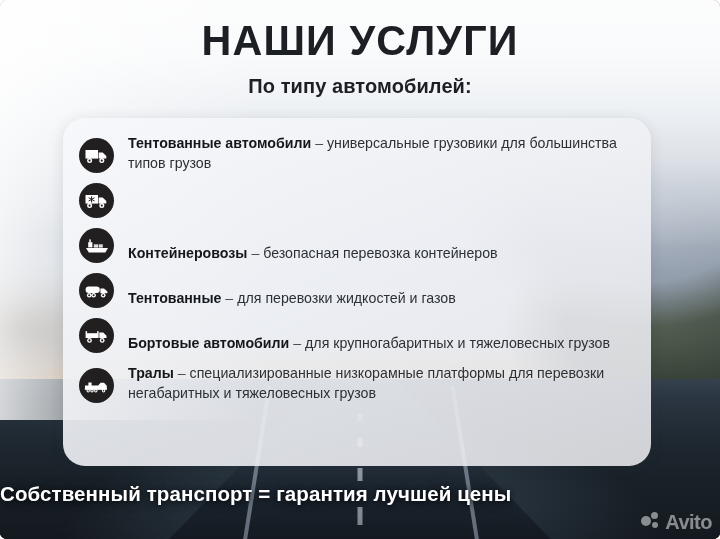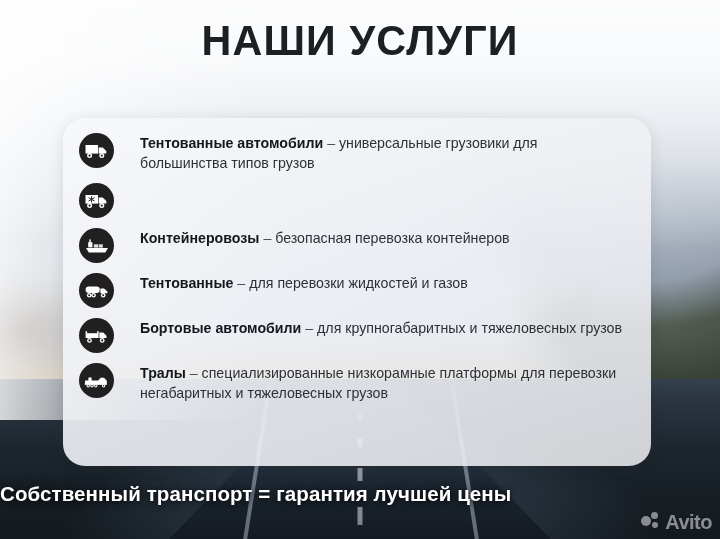--- a/index.html
+++ b/index.html
@@ -8,20 +8,21 @@
     width:720px; height:539px;
     font-family:"Liberation Sans", sans-serif;
     overflow:hidden;
   }
 
   #poster {
     position:relative;
     width:720px; height:539px;
     overflow:hidden;
     background:#c2410c;
+    border-radius:7px;
   }
 
   
   .bg-photo {
     position:absolute; inset:0;
     background:
       
       linear-gradient(to bottom, #c8d2dd 0%, #c0cbd8 18%, #b6c0cc 30%, rgba(182,192,204,0) 46%),
       
       radial-gradient(ellipse 240px 150px at 640px 215px, #8d9aac 0%, #7d8a9c 45%, rgba(125,138,156,0) 75%),
@@ -109,21 +110,21 @@
   .card {
     position:absolute;
     left:63px; top:118px;
     width:588px; height:348px;
     border-radius:22px;
     background:linear-gradient(145deg, rgba(247,248,251,.93) 0%, rgba(240,242,246,.90) 45%, rgba(233,234,238,.88) 100%);
     box-shadow:0 2px 14px rgba(40,48,60,.12);
     padding:14px 24px 10px 16px;
   }
 
-  .item { display:flex; align-items:flex-start; margin-bottom:9px;gap:12px; }
+  .item { display:flex; align-items:flex-end; margin-bottom:9px; }
   .item:last-child { margin-bottom:4px; }
 
   .icon-circle {
     flex:0 0 auto;
     width:35px; height:35px;
     border-radius:50%;
     background:#221f20;
     display:flex; align-items:center; justify-content:center;
     margin-right:14px;
     margin-top:1px;
@@ -182,20 +183,21 @@
     <div class="road-dash d3"></div>
     <div class="road-dash d4"></div>
     <div class="road-haze"></div>
   </div>
 
   <div class="veil"></div>
   <div class="veil-left"></div>
 
   <div class="header">
     <div class="title">НАШИ УСЛУГИ</div>
+    <div class="subtitle">По типу автомобилей:</div>
   </div>
 
   <div class="card">
 
     <div class="item">
       <span class="icon-circle">
         <svg width="23" height="16" viewBox="0 0 23 16">
           <rect x="0.5" y="2" width="12.5" height="8.6" fill="#fff"></rect>
           <path d="M13.6 4.6h4.1l3.6 3.4v2.6h-7.7z" fill="#fff"></path>
           <circle cx="4.6" cy="12.6" r="2.5" fill="#fff"></circle>

